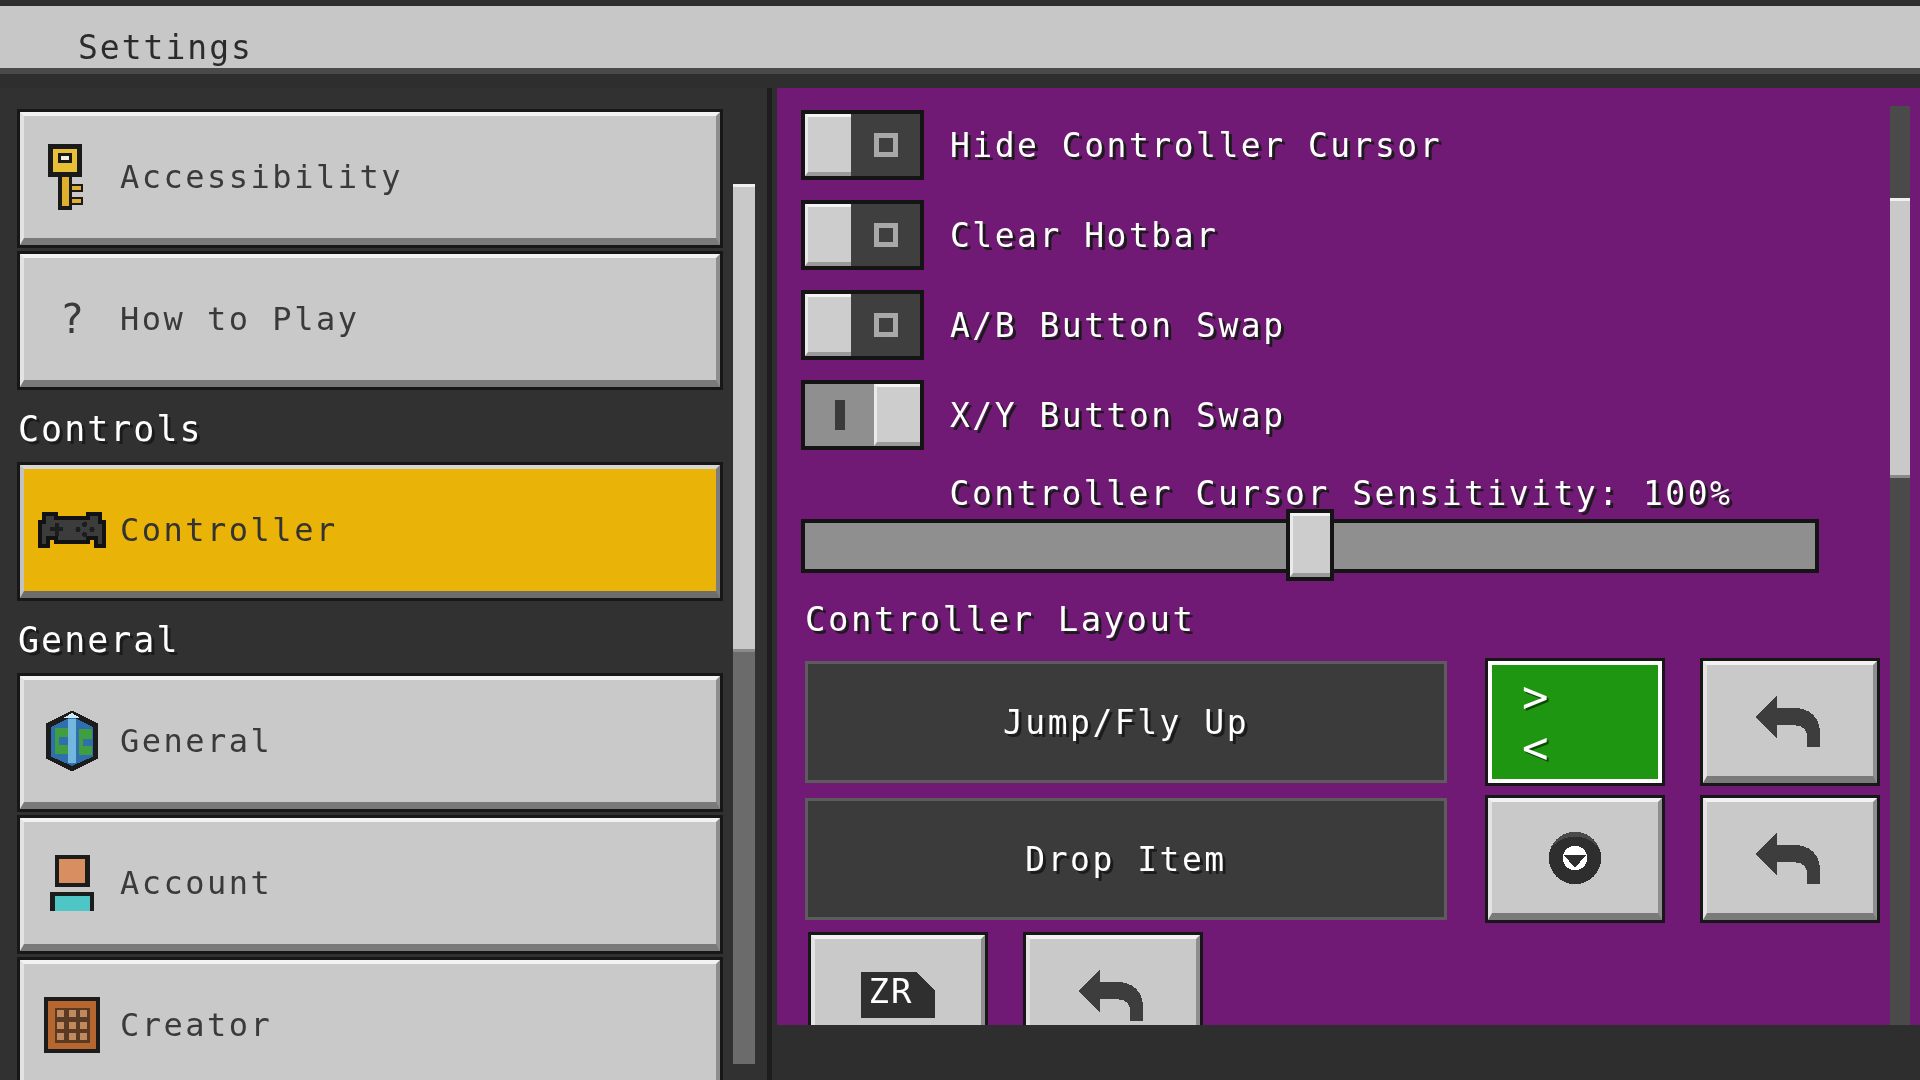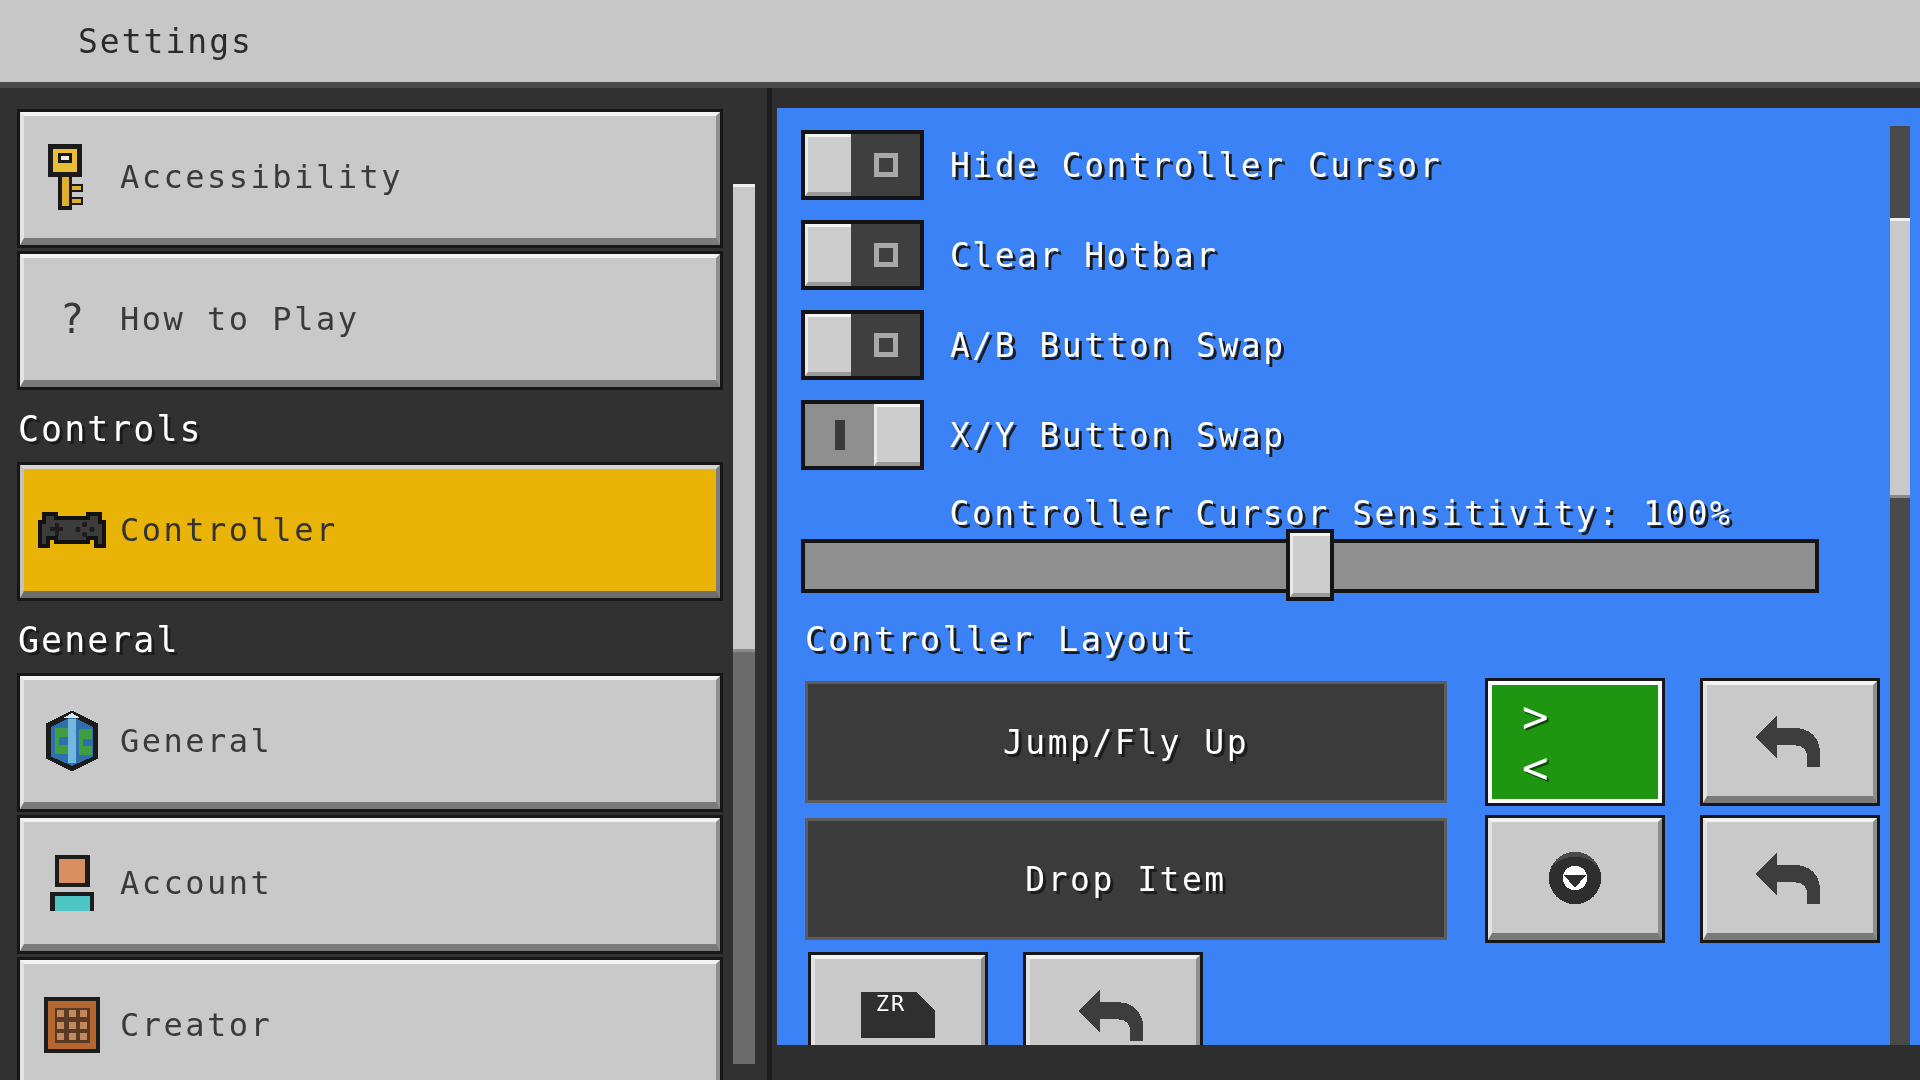--- a/index.html
+++ b/index.html
@@ -8,21 +8,21 @@
     width:1920px; height:1080px; overflow:hidden;
     background:#2e2e2e;
     font-family:"DejaVu Sans Mono","Liberation Mono",monospace;
     -webkit-font-smoothing:none;
     image-rendering:pixelated;
   }
   #app{ position:relative; width:1920px; height:1080px; }
 
   
   .header{
-    position:absolute; left:0; top:0; width:1920px; height:88px;
+    position:absolute; left:0; top:6px; width:1920px; height:68px;
     background:#c7c7c7;
     border-bottom:6px solid #4a4a4a;
   }
   .header .title{
     position:absolute; top:22px;
     color:#2b2b2b; font-size:33px; letter-spacing:2px;
     font-weight:normal; white-space:nowrap;
   }
   .header .title.left{ left:78px; }
   .header .title.right{ left:640px; width:1280px; text-align:center; }
@@ -79,23 +79,22 @@
   .sb-thumb{
     position:absolute; left:733px; top:96px; width:22px; height:468px;
     background:#c9c9c9;
     border-top:3px solid #f0f0f0;
     border-bottom:3px solid #8a8a8a;
   }
 
   
   .panel{
     position:absolute; left:777px; top:88px; width:1143px; height:937px;
-    background:#3b82f6;
+    background:#701a75;
     overflow:hidden;
-    margin-top:20px;
   }
   .panel-inner{ position:absolute; left:0; top:0; width:1100px; padding:12px 0 0 28px; }
 
   
   .toggle-row{
     display:flex; align-items:center; height:90px;
   }
   .toggle{
     position:relative; width:115px; height:62px; min-width:115px;
     display:flex; align-items:stretch;
@@ -369,21 +368,21 @@
           </svg>
         </div>
       </div>
 
       <div class="bind-row">
         <div class="bind-btn">
           <div style="position:relative;width:92px;height:76px;">
             <svg width="92" height="76" viewBox="0 0 20 16" shape-rendering="crispEdges" style="position:absolute;left:0;top:0;">
               <path d="M2 3 h12 l4 4 v6 h-16 z" fill="#2f2f2f"></path>
             </svg>
-            <span style="position:absolute;left:0;top:14px;width:78px;text-align:center;color:#ffffff;font-size:22px;letter-spacing:2px;">ZR</span>
+            <span style="position:absolute;left:0;top:14px;width:78px;text-align:center;color:#ffffff;font-size:34px;letter-spacing:2px;">ZR</span>
           </div>
         </div>
         <div class="bind-btn">
           <svg class="revert-arrow" width="86" height="70" viewBox="0 0 20 16" shape-rendering="crispEdges">
             <path d="M7 2 L2 7 L7 12 L7 9 L11 9 C13 9 14 10 14 12 L14 14 L17 14 L17 11 C17 7 14.5 5 11 5 L7 5 Z" fill="#3d3d3d"></path>
           </svg>
         </div>
       </div>
 
     </div>

